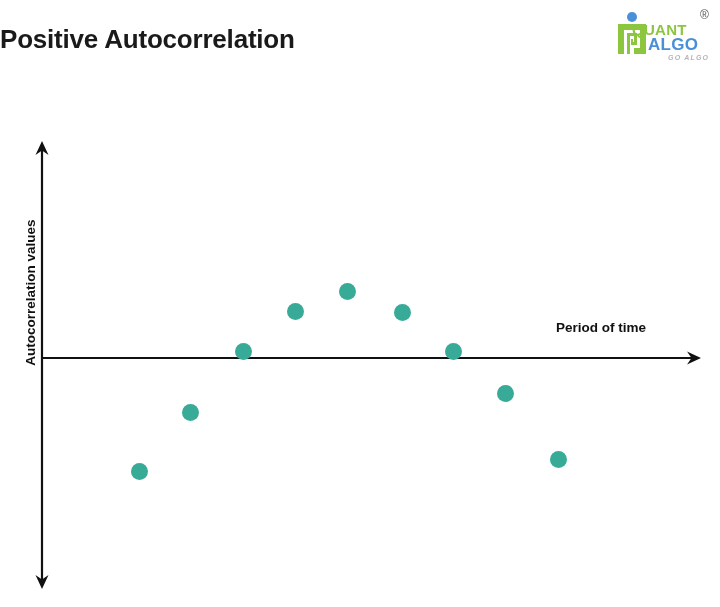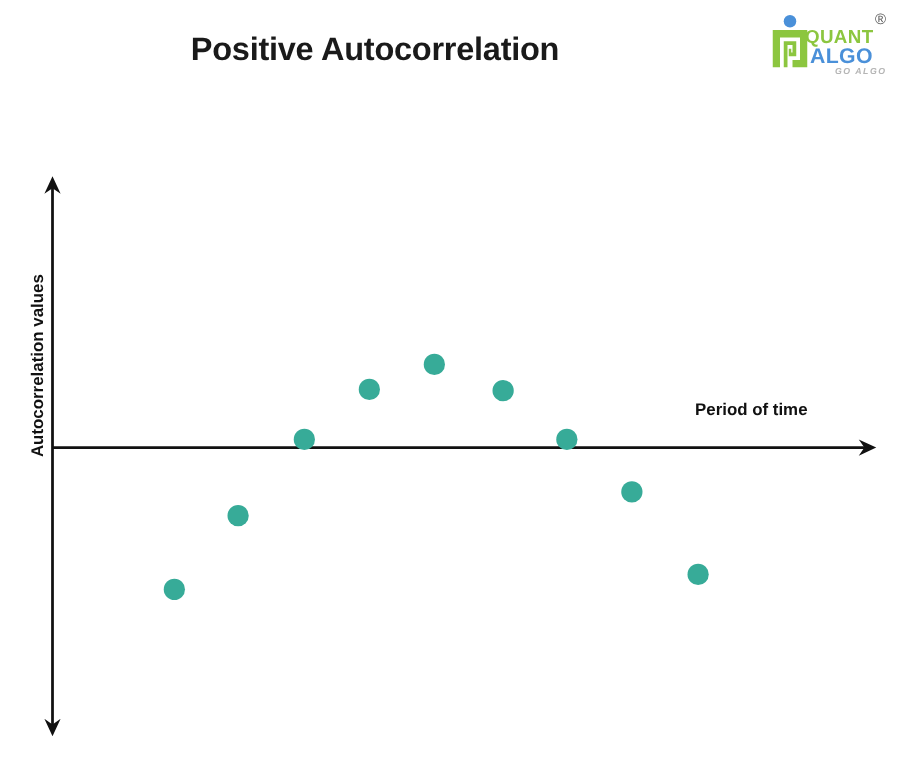--- a/index.html
+++ b/index.html
@@ -7,36 +7,35 @@
     width:720px; height:607px;
     background:#ffffff;
     font-family:"Liberation Sans", sans-serif;
     overflow:hidden;
   }
   #page { position:relative; width:720px; height:607px; background:#fff; }
 
   
   #chart-title {
     position:absolute; left:0; top:24px; width:600px;
-    text-align:center;
     font-size:26px; font-weight:bold; color:#1a1a1a;
     letter-spacing:-0.2px;
   }
 
   
   #logo { position:absolute; left:616px; top:5px; width:98px; height:60px; }
   #logo-mark {
     position:absolute; left:2px; top:19px; width:28px; height:30px;
   }
   #logo-dot {
     position:absolute; left:11px; top:7px; width:10px; height:10px;
     border-radius:50%; background:#4a90d9;
   }
   #logo-quant {
-    position:absolute; left:28px; top:17px;
+    position:absolute; left:16px; top:17px;
     font-size:15px; font-weight:bold; color:#8cc63f;
     letter-spacing:0.3px; line-height:1;
   }
   #logo-insti {
     position:absolute; left:32px; top:31px;
     font-size:17px; font-weight:bold; color:#4a90d9;
     letter-spacing:0.3px; line-height:1;
   }
   #logo-reg {
     position:absolute; left:84px; top:4px;

